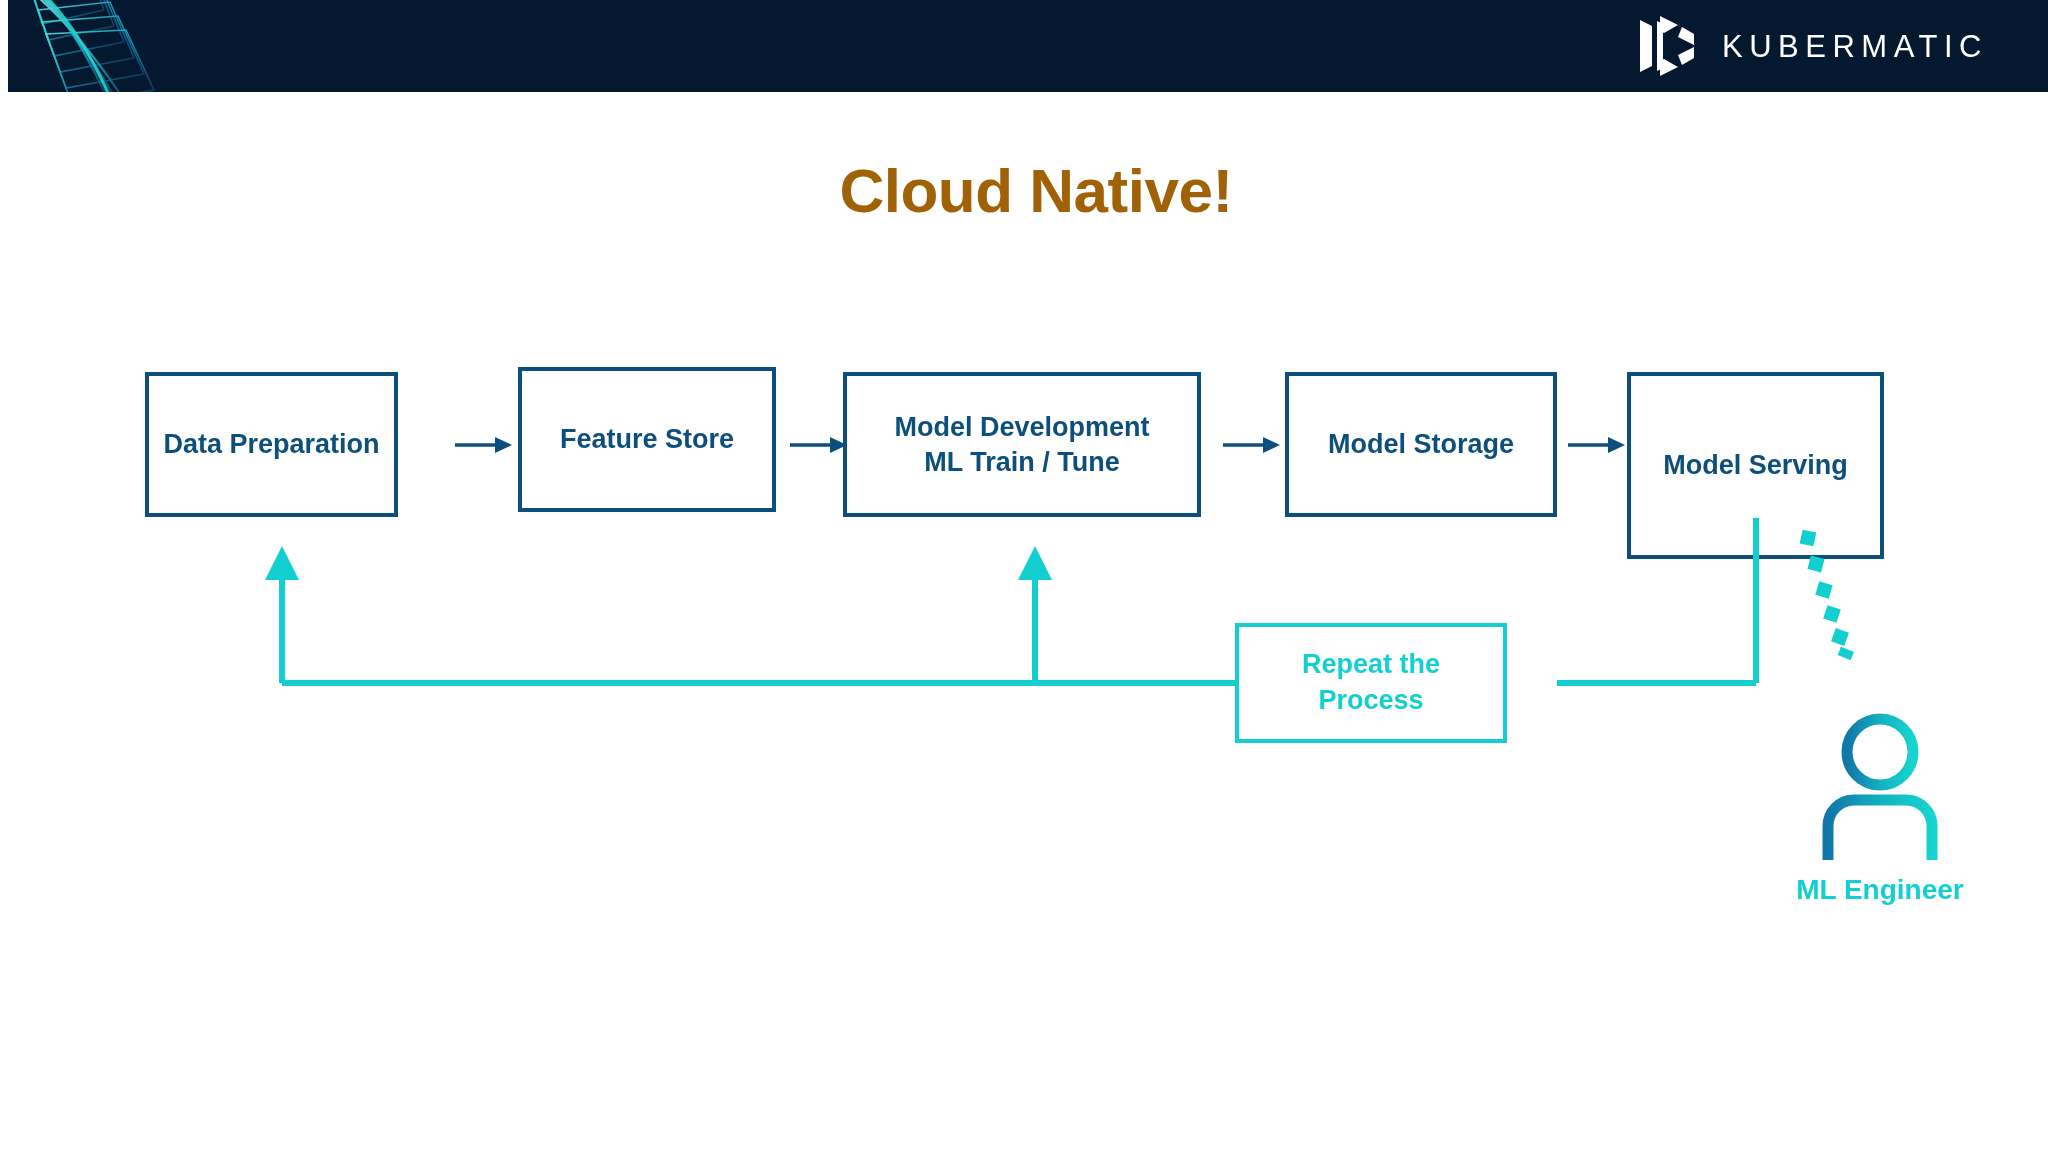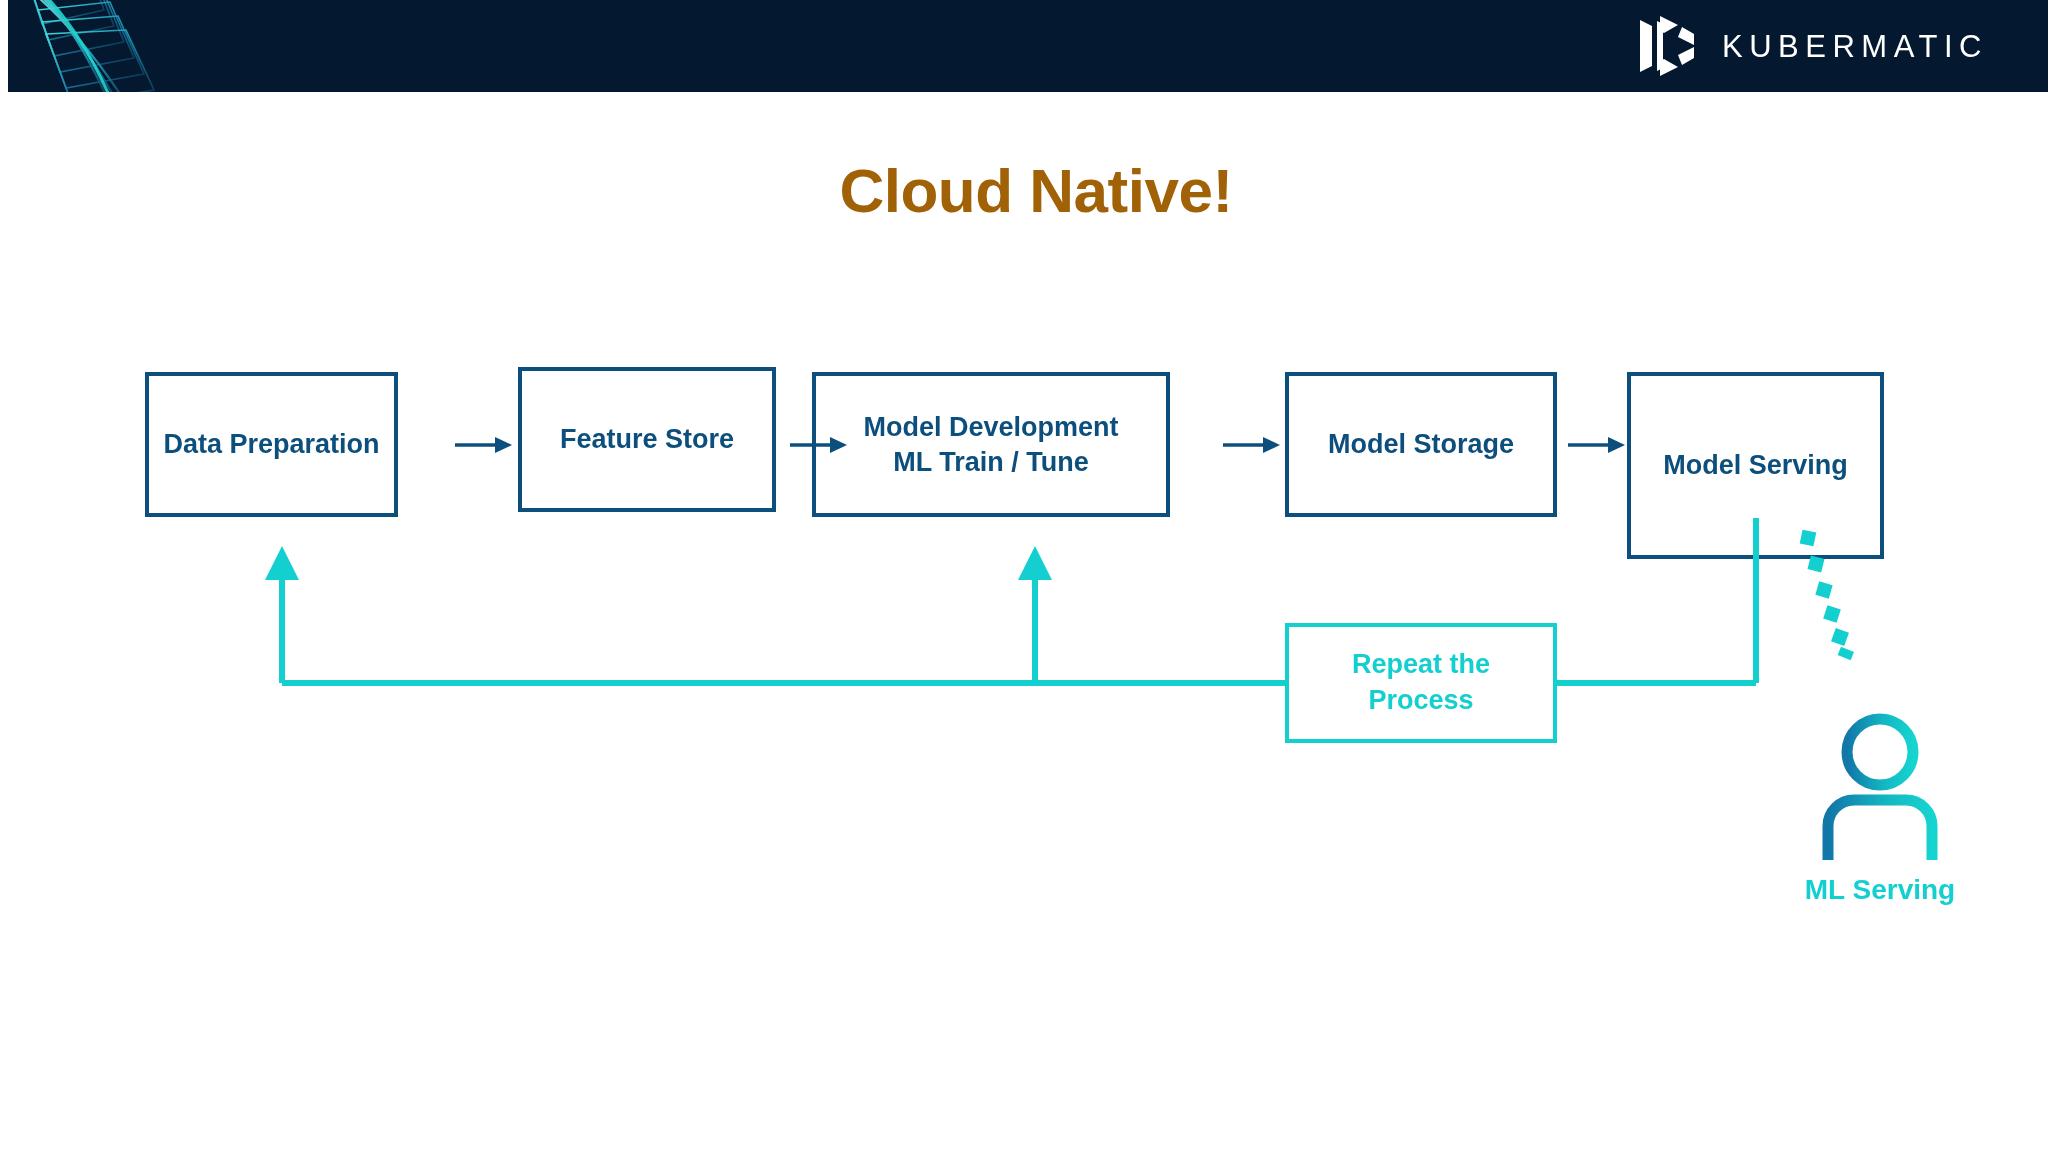--- a/index.html
+++ b/index.html
@@ -200,21 +200,21 @@
 <div id="pipeline-diagram">
 
   <div class="stage-box" style="left:145px; top:372px; width:253px; height:145px;">
     <span class="stage-label">Data Preparation</span>
   </div>
 
   <div class="stage-box" style="left:518px; top:367px; width:258px; height:145px;">
     <span class="stage-label">Feature Store</span>
   </div>
 
-  <div class="stage-box" style="left:812px; top:372px; width:358px; height:145px;justify-content:center;">
+  <div class="stage-box" style="left:843px; top:372px; width:358px; height:145px;justify-content:center;">
     <span class="stage-label">Model Development
 ML Train / Tune</span>
   </div>
 
   <div class="stage-box" style="left:1285px; top:372px; width:272px; height:145px;">
     <span class="stage-label">Model Storage</span>
   </div>
 
   <div class="stage-box" style="left:1627px; top:372px; width:257px; height:187px;">
     <span class="stage-label">Model Serving</span>
@@ -258,21 +258,21 @@
       <path d="M1285,683 L282,683"></path>
 
       <path d="M1035,683 L1035,562"></path>
 
       <path d="M282,683 L282,562"></path>
     </g>
     <polygon points="1035,546 1018,580 1052,580" fill="#14cfd0"></polygon>
     <polygon points="282,546 265,580 299,580" fill="#14cfd0"></polygon>
   </svg>
 
-  <div class="loop-box" style="left:1285px; top:623px; width:272px; height:120px;">
+  <div class="loop-box" style="left:1235px; top:623px; width:272px; height:120px;">
     <span class="loop-label">Repeat the
 Process</span>
   </div>
 </div>
 
 <svg style="position:absolute; left:1795px; top:525px; width:70px; height:140px;" viewBox="0 0 70 140" aria-hidden="true">
   <g fill="#14cfd0">
     <rect x="6" y="6" width="14" height="14" transform="rotate(12 13 13)"></rect>
     <rect x="14" y="32" width="14" height="14" transform="rotate(14 21 39)"></rect>
     <rect x="22" y="58" width="14" height="14" transform="rotate(16 29 65)"></rect>
@@ -287,14 +287,14 @@
     <defs>
       <linearGradient id="personaGrad" x1="0" y1="0.5" x2="1" y2="0.5">
         <stop offset="0%" stop-color="#1176a8"></stop>
         <stop offset="55%" stop-color="#13b6c2"></stop>
         <stop offset="100%" stop-color="#16d4d0"></stop>
       </linearGradient>
     </defs>
     <circle cx="76" cy="40" r="33" fill="none" stroke="url(#personaGrad)" stroke-width="11"></circle>
     <path d="M24,148 L24,114 a26,26 0 0 1 26,-26 L102,88 a26,26 0 0 1 26,26 L128,148" fill="none" stroke="url(#personaGrad)" stroke-width="11" stroke-linecap="butt"></path>
   </svg>
-  <div id="persona-caption">ML Serving</div>
+  <div id="persona-caption">ML Engineer</div>
 </div>
 
 </body></html>

